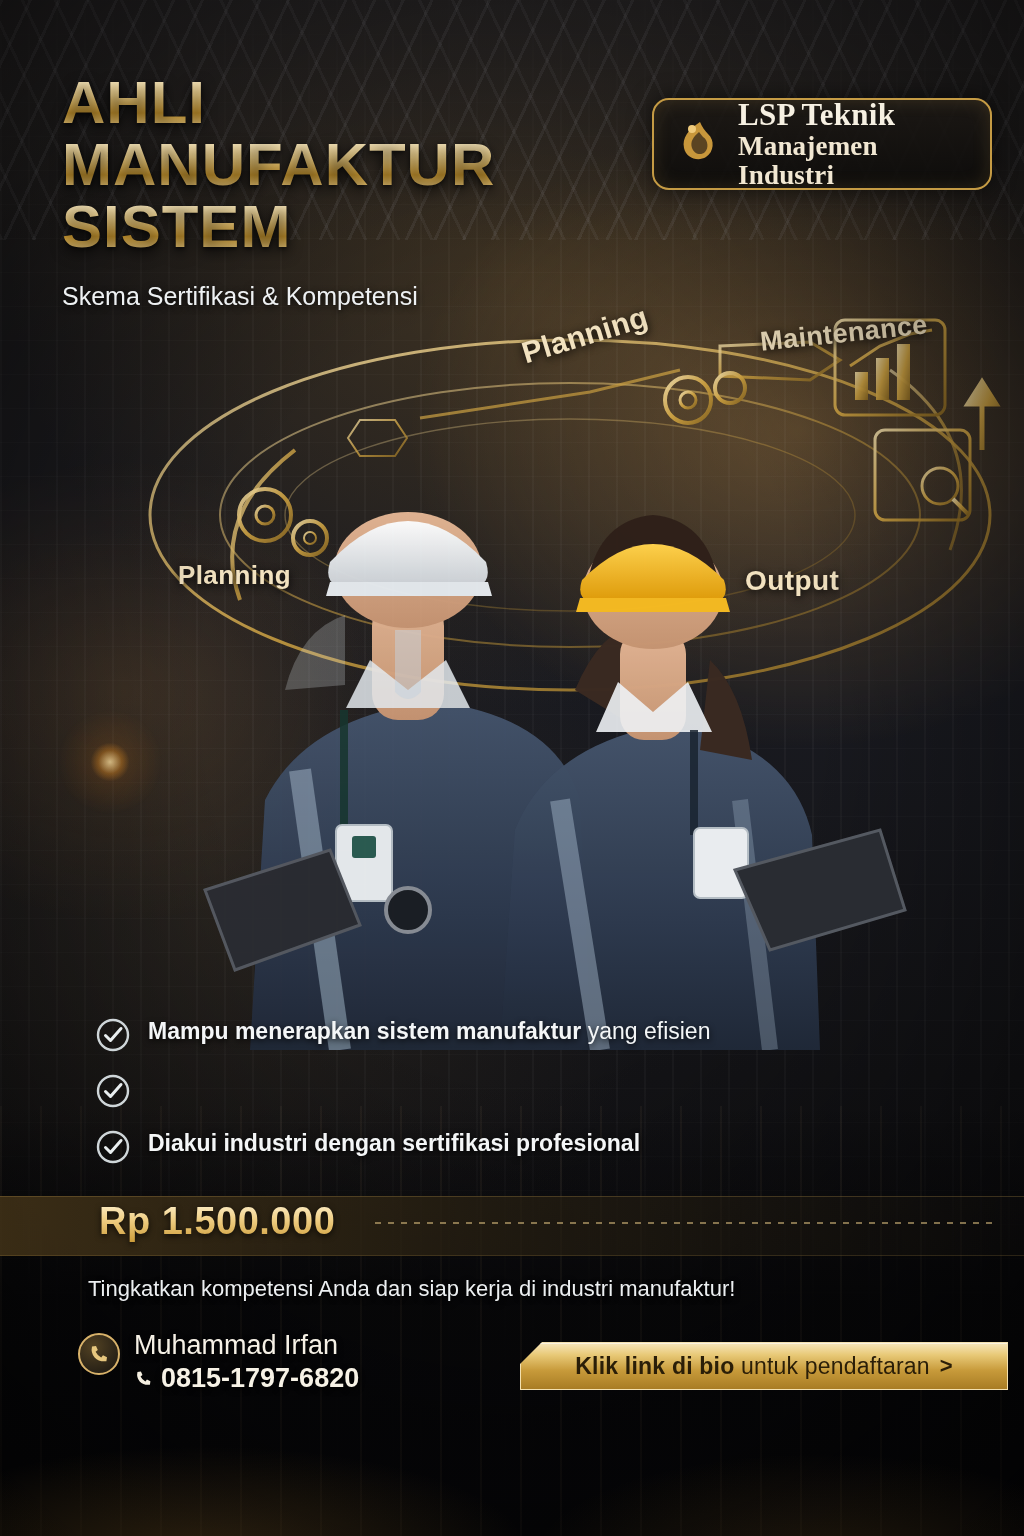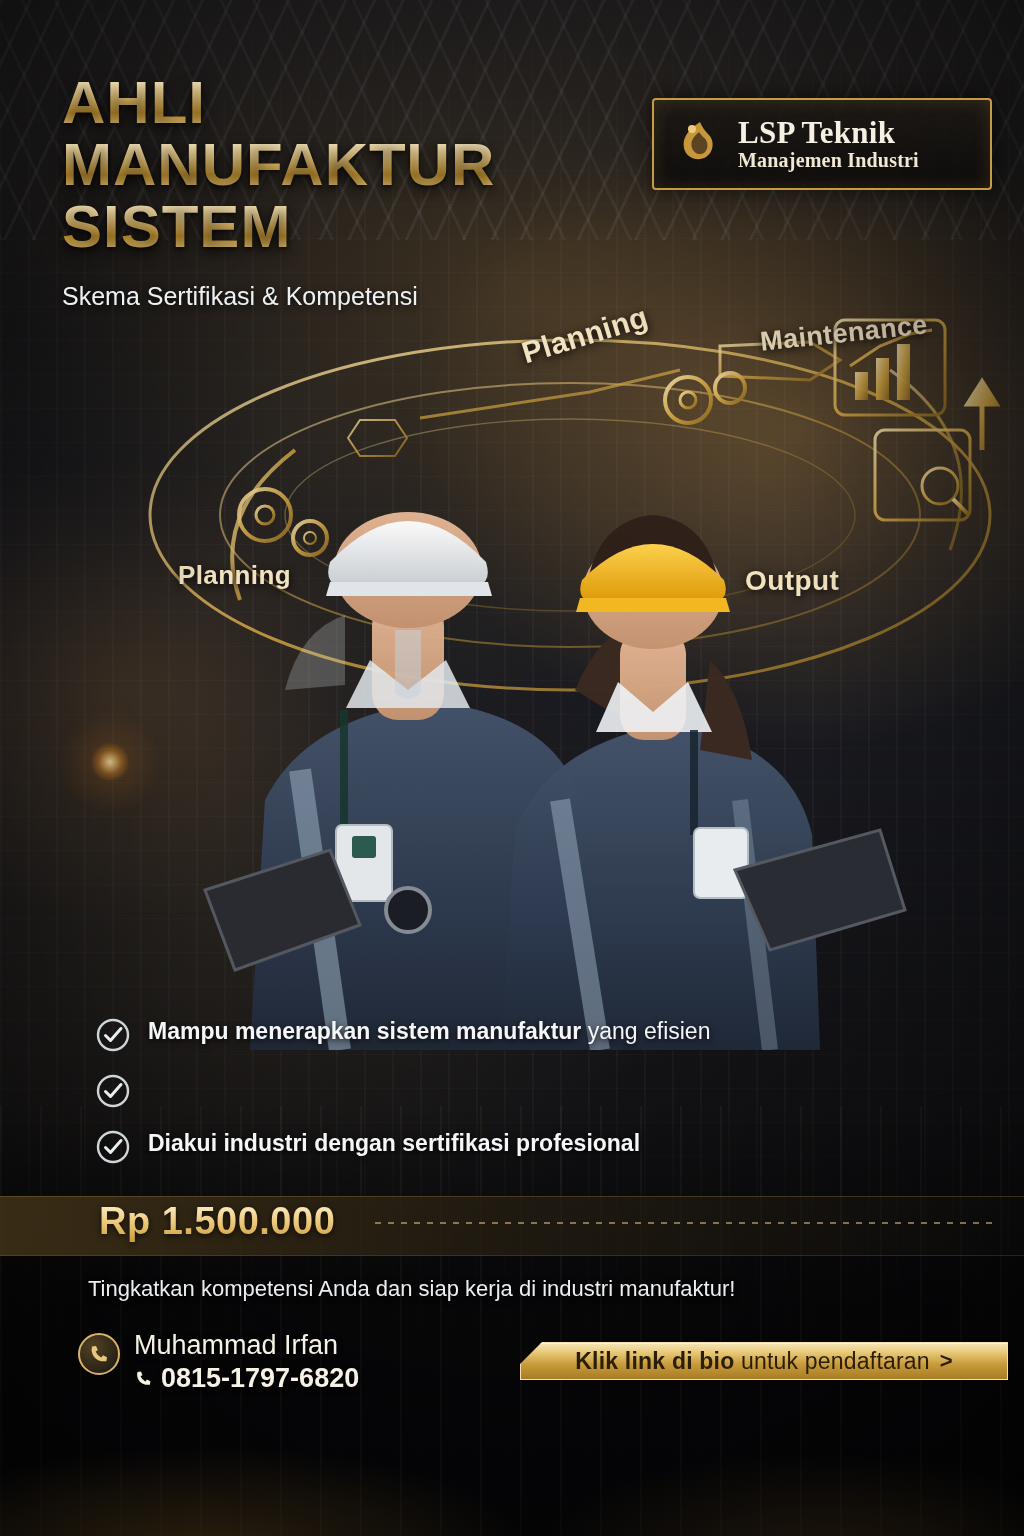--- a/index.html
+++ b/index.html
@@ -102,36 +102,36 @@
     line-height: 1.45;
     text-shadow: 0 2px 7px rgba(0,0,0,0.85);
   }
   .subhead .strong { font-weight: 700; }
 
   
   .logo-badge {
     position: absolute; right: 32px; top: 98px; z-index: 7;
     width: 340px; height: 92px;
     border: 2px solid #c59b44;
-    border-radius: 4px;
+    border-radius: 17px;
     background: linear-gradient(180deg, rgba(28,24,20,0.88), rgba(12,11,10,0.92));
     box-shadow: 0 0 22px rgba(0,0,0,0.6), inset 0 0 18px rgba(190,150,70,0.18);
     display: flex; align-items: center; gap: 12px; padding: 0 16px;
   }
   .logo-badge .mark { width: 56px; height: 56px; flex: 0 0 56px; position: relative; }
   .logo-badge .mark svg { width: 56px; height: 56px; }
   .logo-text { display: flex; flex-direction: column; line-height: 1.08; }
   .logo-text .l1 {
     font-family: "Liberation Serif", serif;
     font-size: 31px; font-weight: 700; color: #f6f0e2;
     letter-spacing: .3px;
   }
   .logo-text .l2 {
     font-family: "Liberation Serif", serif;
-    font-size: 20px; font-weight: 700; color: #f1e7d2;
+    font-size: 27px; font-weight: 700; color: #f1e7d2;
     letter-spacing: .2px;
   }
 
   
   .people { position: absolute; left: 0; top: 330px; width: 1024px; height: 720px; z-index: 5; }
   .people svg { width: 100%; height: 100%; display: block; }
 
   
   .benefits {
     position: absolute; left: 96px; top: 1018px; width: 860px; z-index: 8;
@@ -195,21 +195,21 @@
   .contact-num {
     color: #f7f2e6; font-size: 27px; font-weight: 700;
     display: flex; align-items: center; gap: 8px;
     text-shadow: 0 2px 6px rgba(0,0,0,0.9);
   }
   .contact-num svg { width: 19px; height: 19px; }
 
   
   .cta {
     position: absolute; right: 16px; top: 1342px; z-index: 9;
-    width: 488px; height: 38px;
+    width: 488px; height: 48px;
     background: linear-gradient(180deg, #f7e6bb 0%, #e8c977 26%, #c79a3a 60%, #a87c24 100%);
     border: 1px solid #f3e0ae;
     box-shadow: 0 6px 18px rgba(0,0,0,0.6), inset 0 1px 0 rgba(255,255,255,0.55);
     display: flex; align-items: center; justify-content: center; gap: 10px;
     clip-path: polygon(22px 0, 100% 0, 100% 100%, 0 100%, 0 22px);
   }
   .cta .cta-text {
     color: #2a1e08; font-size: 23px; letter-spacing: .2px;
   }
   .cta .cta-text b { font-weight: 700; }

